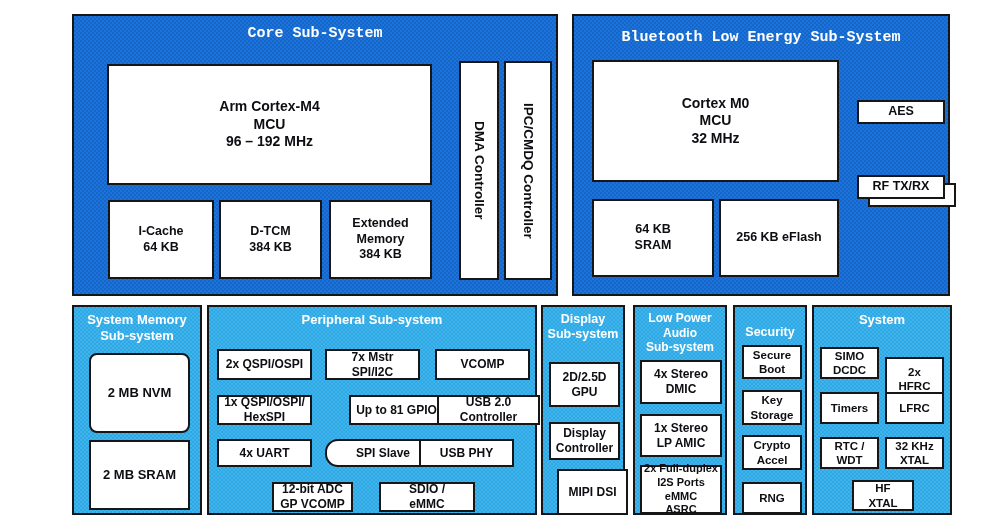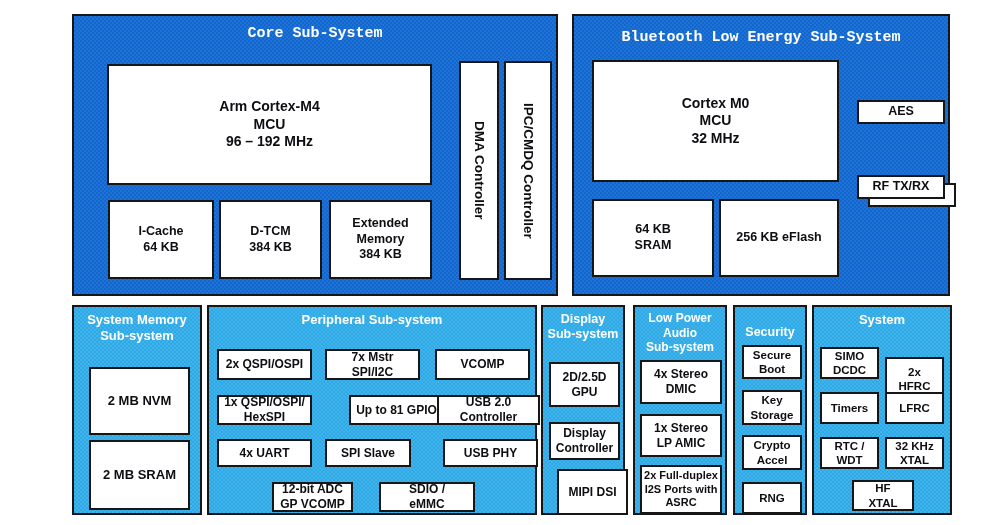--- a/index.html
+++ b/index.html
@@ -66,38 +66,38 @@
 SRAM</div>
     <div class="b fz125" style="left:145px;top:183px;width:120px;height:78px;">256 KB eFlash</div>
     <div class="b fz125" style="left:283px;top:84px;width:88px;height:24px;">AES</div>
     <div class="b fz125" style="left:294px;top:122px;width:88px;height:24px;margin-top:45px;">Baseband</div>
     <div class="b fz125" style="left:283px;top:159px;width:88px;height:24px;">RF TX/RX</div>
   </div>
 
   <div class="sec sec--bot" style="left:72px;top:305px;width:130px;height:210px;">
     <div class="hd fz13" style="margin-top:5px;">System Memory
 Sub-system</div>
-    <div class="b fz13" style="left:15px;top:60px;width:101px;height:68px;">2 MB NVM</div>
+    <div class="b fz13" style="left:15px;top:46px;width:101px;height:80px;border-radius:8px;">2 MB NVM</div>
     <div class="b fz13" style="left:15px;top:133px;width:101px;height:70px;">2 MB SRAM</div>
   </div>
 
   <div class="sec sec--bot" style="left:207px;top:305px;width:330px;height:210px;">
     <div class="hd fz13" style="margin-top:5px;">Peripheral Sub-system</div>
     <div class="b fz12" style="left:8px;top:42px;width:95px;height:31px;">2x QSPI/OSPI</div>
     <div class="b fz12" style="left:116px;top:42px;width:95px;height:31px;">7x Mstr
 SPI/I2C</div>
     <div class="b fz12" style="left:226px;top:42px;width:95px;height:31px;">VCOMP</div>
     <div class="b fz12" style="left:8px;top:88px;width:95px;height:30px;">1x QSPI/OSPI/
 HexSPI</div>
     <div class="b fz12" style="left:116px;top:88px;width:95px;height:30px;margin-left:24px;">Up to 81 GPIO</div>
     <div class="b fz12" style="left:228px;top:88px;width:103px;height:30px;">USB 2.0
 Controller</div>
     <div class="b fz12" style="left:8px;top:132px;width:95px;height:28px;">4x UART</div>
-    <div class="b fz12" style="left:116px;top:132px;width:86px;height:28px;">SPI Slave</div>
-    <div class="b fz12" style="left:234px;top:132px;width:95px;height:28px;">USB PHY</div>
+    <div class="b fz12" style="left:116px;top:132px;width:116px;height:28px;border-radius:13px;">SPI Slave</div>
+    <div class="b fz12" style="left:210px;top:132px;width:95px;height:28px;">USB PHY</div>
     <div class="b fz12" style="left:63px;top:175px;width:81px;height:30px;">12-bit ADC
 GP VCOMP</div>
     <div class="b fz12" style="left:170px;top:175px;width:96px;height:30px;">SDIO /
 eMMC</div>
   </div>
 
   <div class="sec sec--bot" style="left:541px;top:305px;width:84px;height:210px;">
     <div class="hd fz125" style="margin-top:5px;">Display
 Sub-system</div>
     <div class="b fz12" style="left:6px;top:55px;width:71px;height:45px;">2D/2.5D
@@ -109,21 +109,21 @@
 
   <div class="sec sec--bot" style="left:633px;top:305px;width:94px;height:210px;">
     <div class="hd fz12" style="margin-top:4px;">Low Power
 Audio
 Sub-system</div>
     <div class="b fz12" style="left:5px;top:53px;width:82px;height:44px;">4x Stereo
 DMIC</div>
     <div class="b fz12" style="left:5px;top:107px;width:82px;height:43px;">1x Stereo
 LP AMIC</div>
     <div class="b fz11" style="left:5px;top:158px;width:82px;height:49px;">2x Full-duplex
-I2S Ports with
+I2S Ports eMMC
 ASRC</div>
   </div>
 
   <div class="sec sec--bot" style="left:733px;top:305px;width:74px;height:210px;">
     <div class="hd fz125" style="margin-top:18px;">Security</div>
     <div class="b fz115" style="left:7px;top:38px;width:60px;height:34px;">Secure
 Boot</div>
     <div class="b fz115" style="left:7px;top:83px;width:60px;height:35px;">Key
 Storage</div>
     <div class="b fz115" style="left:7px;top:128px;width:60px;height:35px;">Crypto

